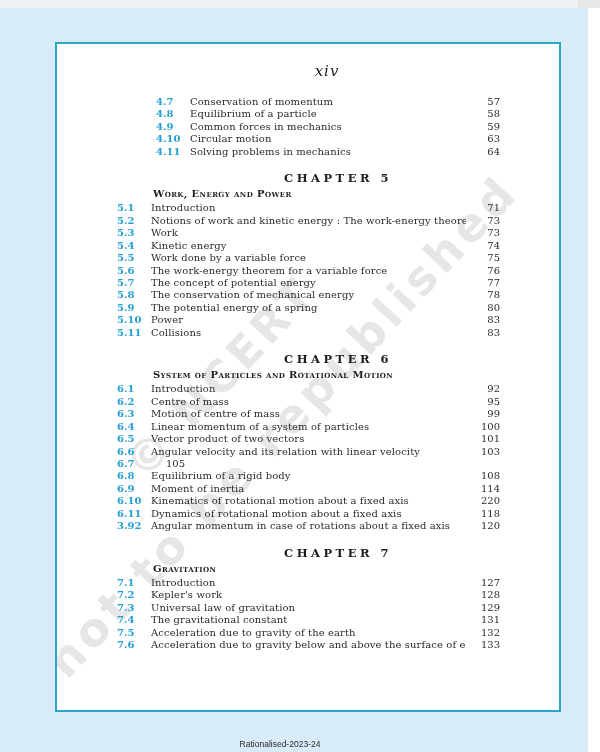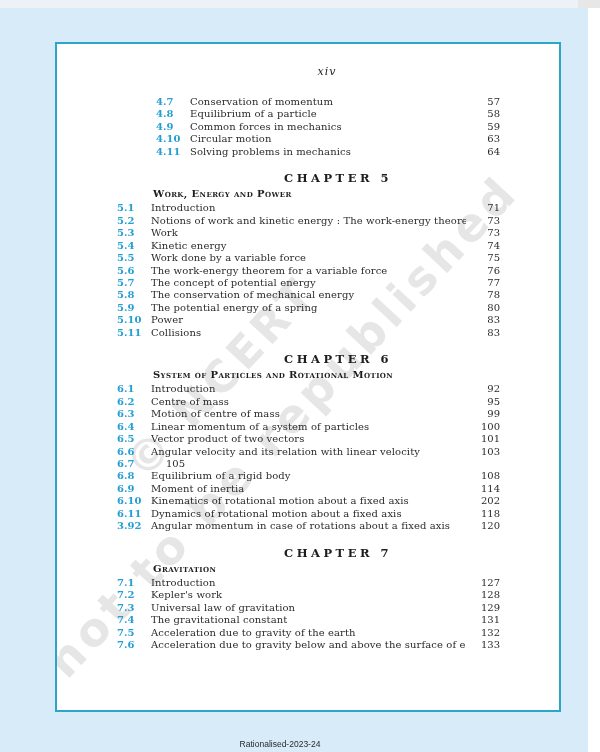--- a/index.html
+++ b/index.html
@@ -22,21 +22,21 @@
     font-family:"DejaVu Sans", sans-serif;font-weight:bold;
     color:#e6e6e6;transform:rotate(-47deg);transform-origin:left bottom;
     letter-spacing:5px;user-select:none;
   }
   .wm-1{font-size:44px;left:95px;top:393px;}
   .wm-2{font-size:46px;left:18px;top:590px;}
   
   .content{position:relative;z-index:1;}
   .folio{
     margin-top:22px;text-align:center;padding-left:38px;
-    font-style:italic;font-size:11px;color:#232323;line-height:11px;letter-spacing:1px;
+    font-style:italic;font-size:15px;color:#232323;line-height:11px;letter-spacing:1px;
   }
   .chapter-heading{
     margin:12px 0 0 60px;line-height:16px;
     font-size:11.5px;font-weight:bold;color:#1d1d1d;letter-spacing:3.5px;text-align:center;
   }
   .section-subtitle{
     margin:0 0 0 96px;line-height:16px;
     font-size:10px;font-weight:bold;color:#1d1d1d;
     font-variant:small-caps;letter-spacing:0.4px;
   }
@@ -195,21 +195,21 @@
             <span class="toc-page">108</span>
           </div>
           <div class="toc-row">
             <span class="toc-num">6.9</span>
             <span class="toc-title">Moment of inertia</span>
             <span class="toc-page">114</span>
           </div>
           <div class="toc-row">
             <span class="toc-num">6.10</span>
             <span class="toc-title">Kinematics of rotational motion about a fixed axis</span>
-            <span class="toc-page">202</span>
+            <span class="toc-page">220</span>
           </div>
           <div class="toc-row">
             <span class="toc-num">6.11</span>
             <span class="toc-title">Dynamics of rotational motion about a fixed axis</span>
             <span class="toc-page">118</span>
           </div>
           <div class="toc-row">
             <span class="toc-num">3.92</span>
             <span class="toc-title">Angular momentum in case of rotations about a fixed axis</span>
             <span class="toc-page">120</span>

